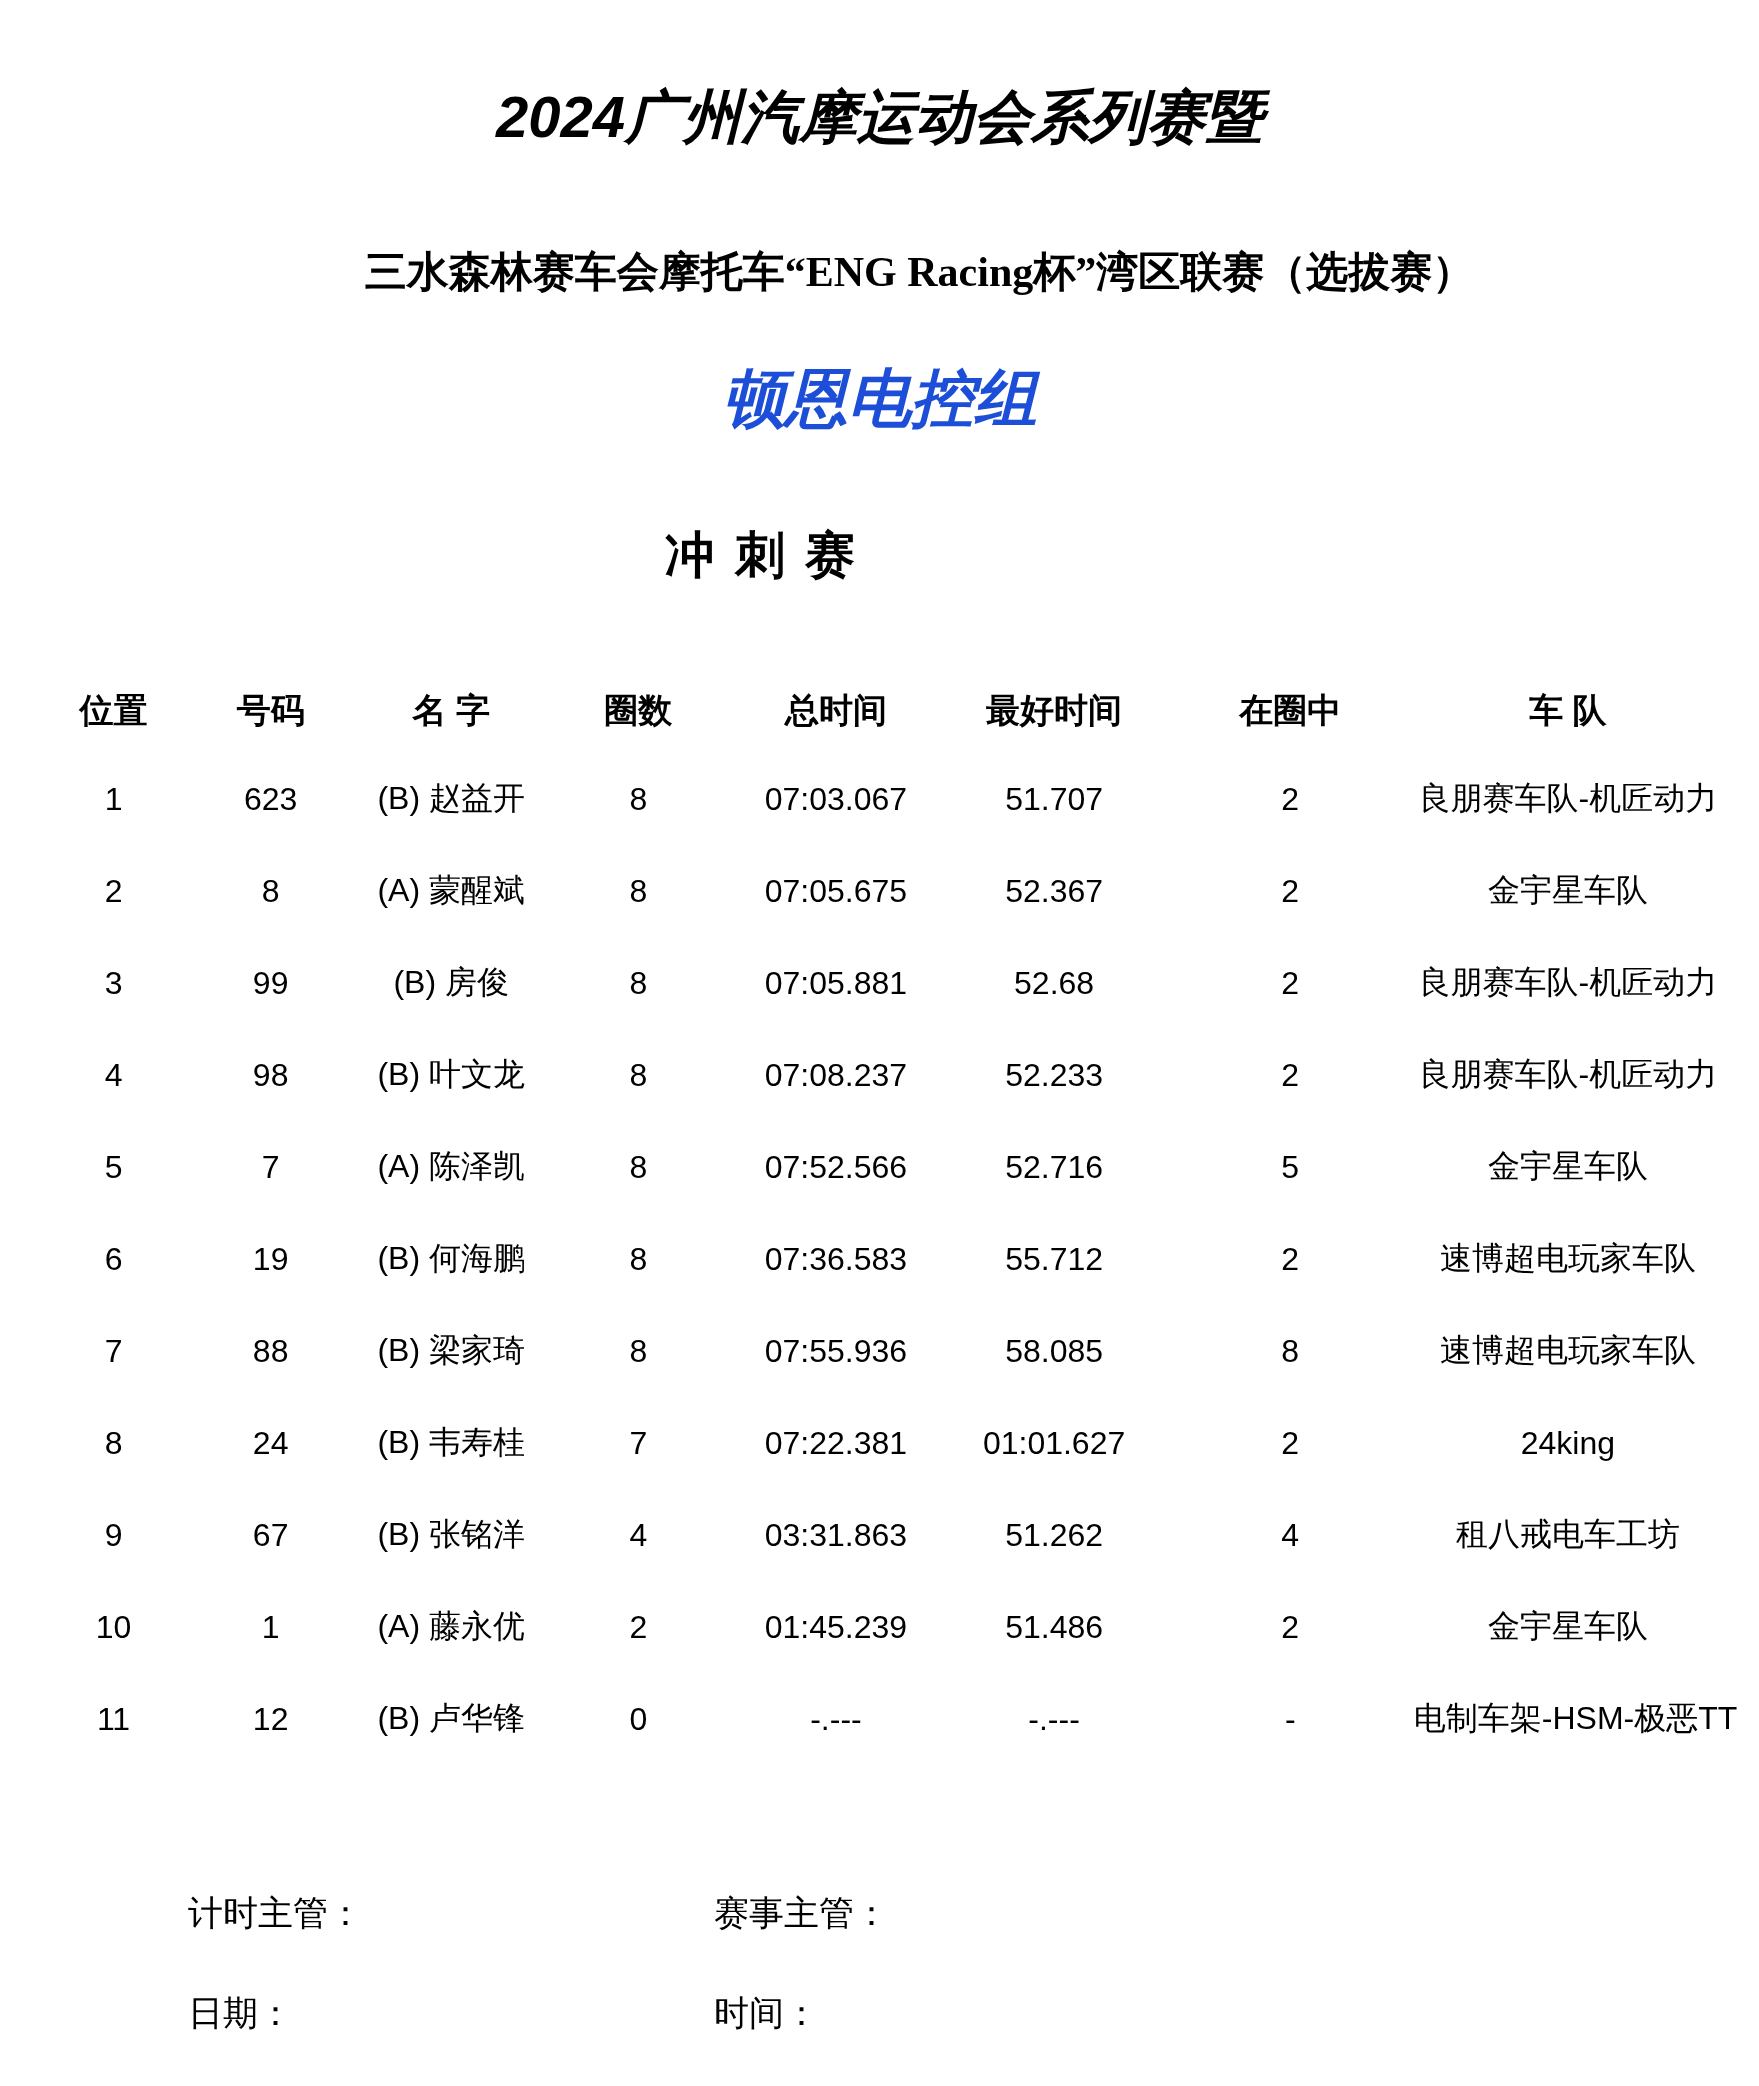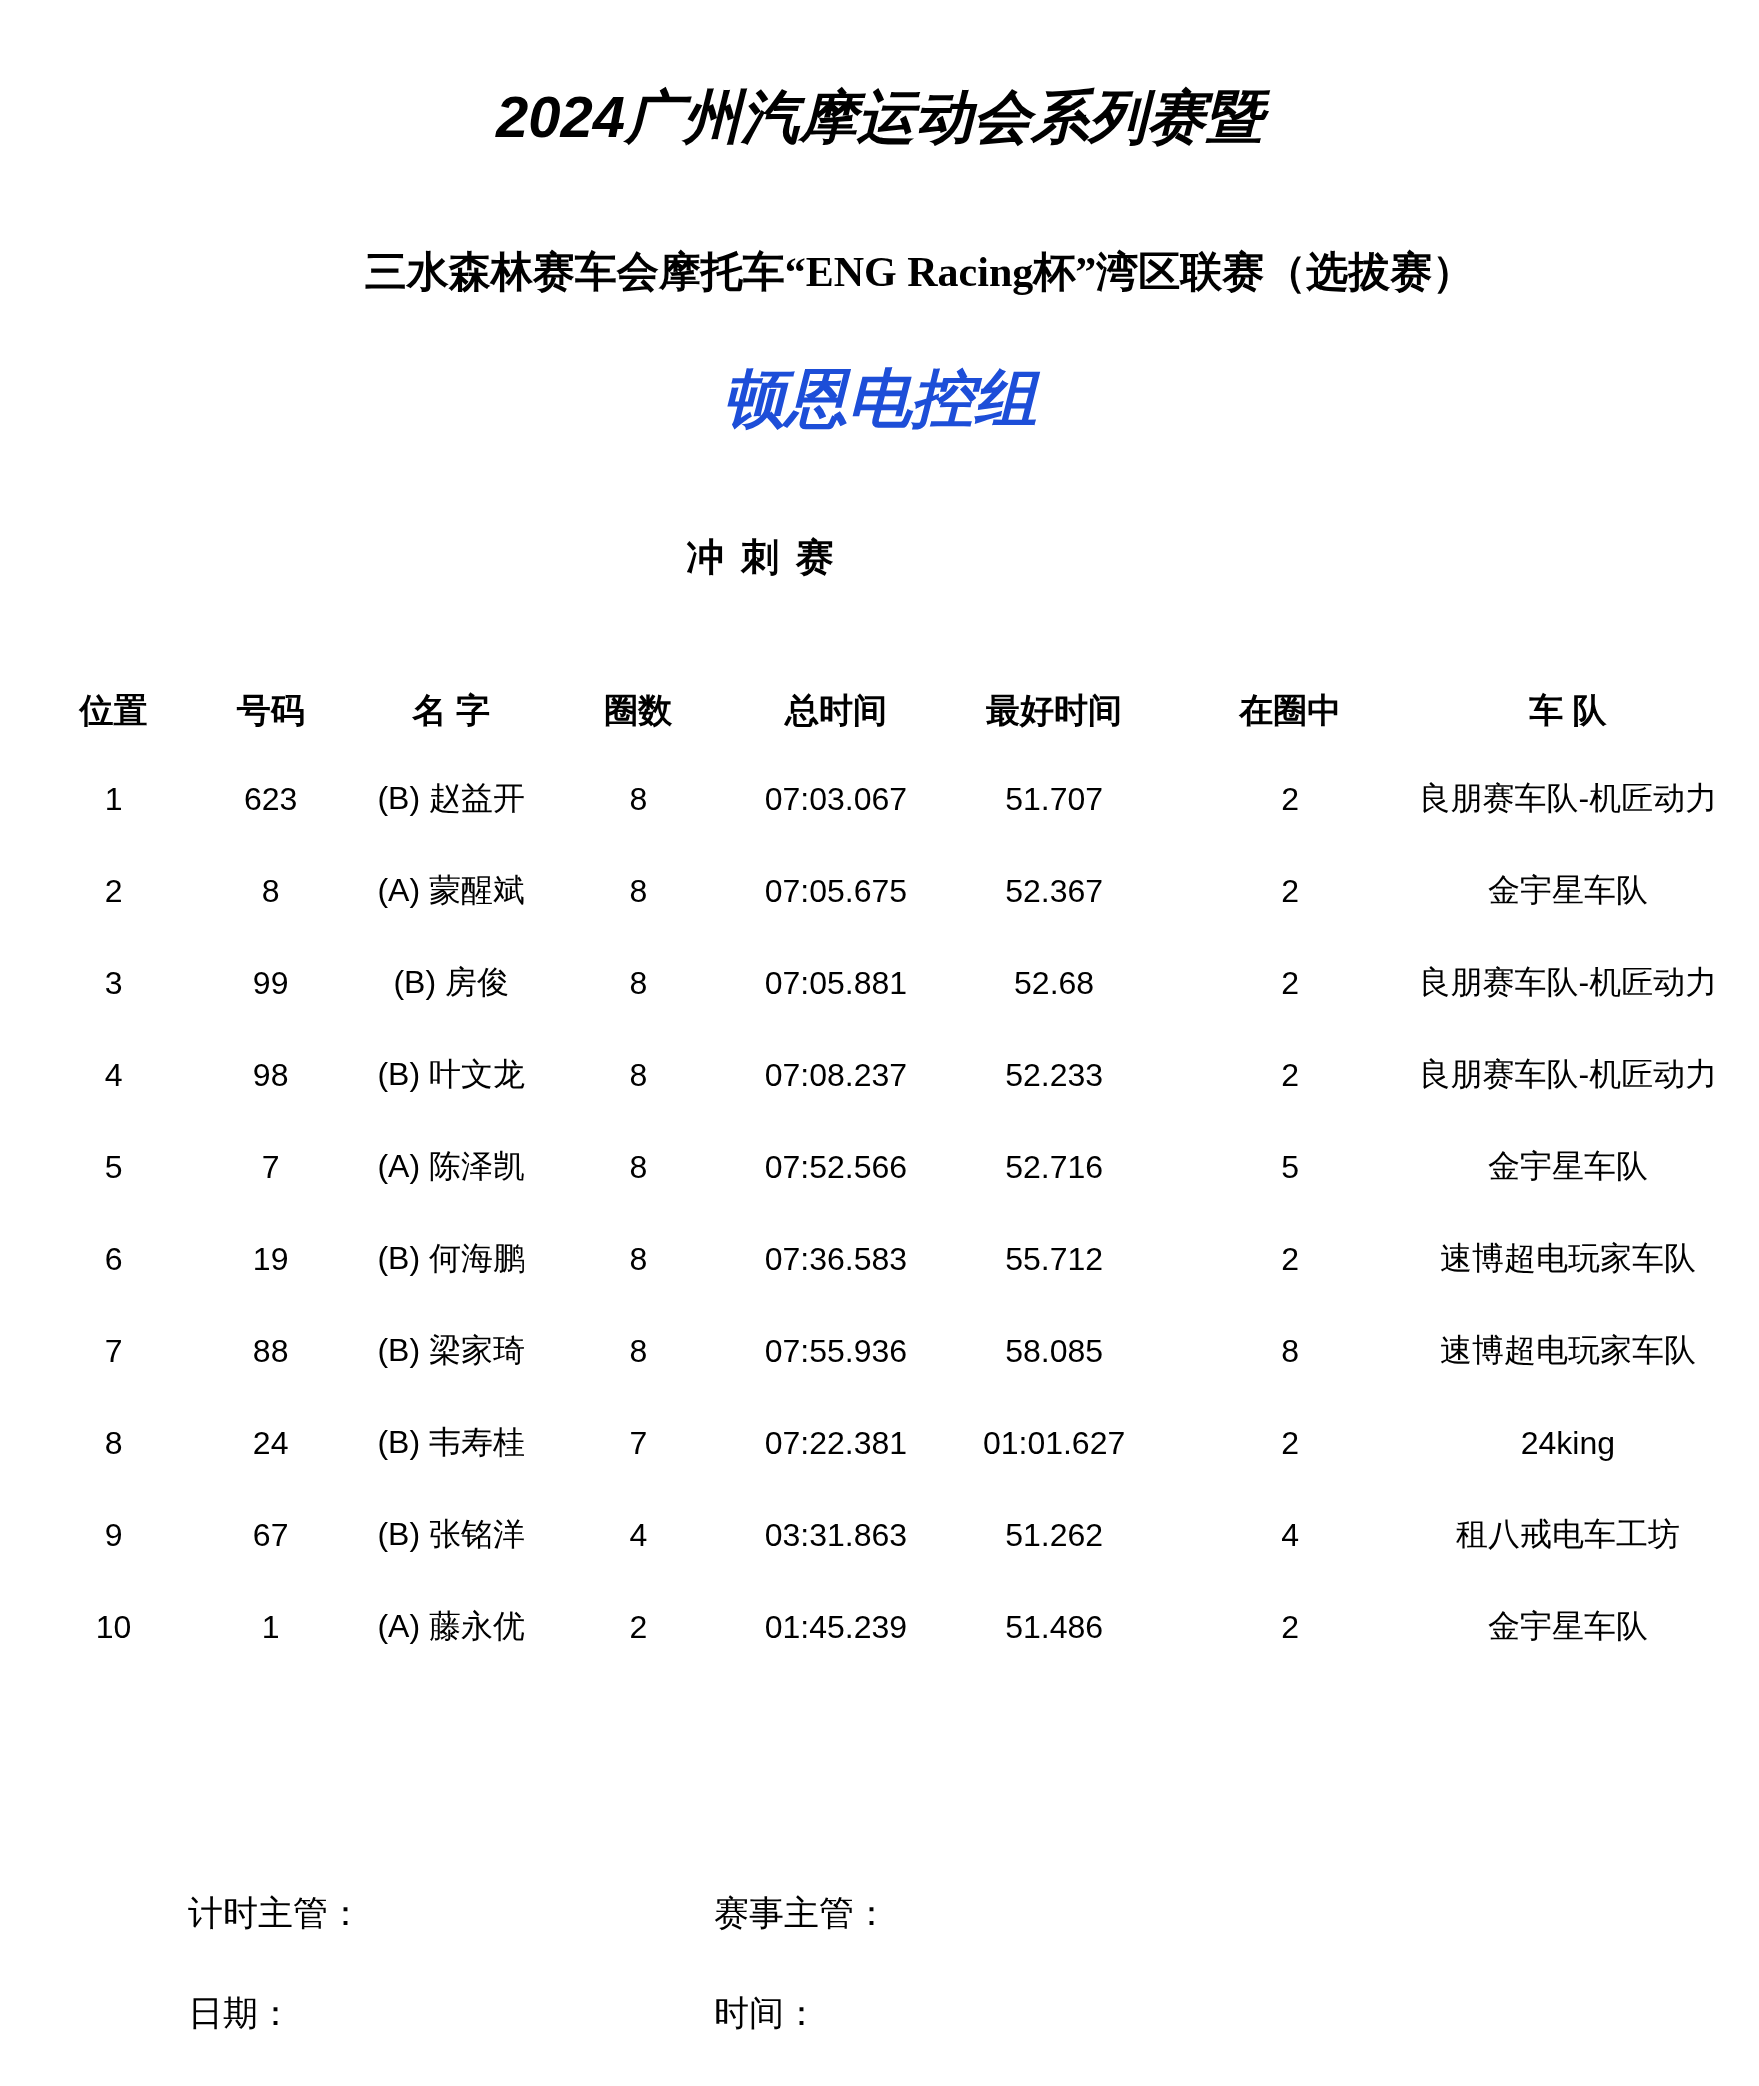--- a/index.html
+++ b/index.html
@@ -58,25 +58,24 @@
     white-space: nowrap;
   }
   .race-title {
     position: absolute;
     top: 530px;
     left: 0;
     width: 1523px;
     text-align: center;
     font-family: "Liberation Sans", "DejaVu Sans", sans-serif;
     font-weight: bold;
-    font-size: 38px;
+    font-size: 50px;
     line-height: 1.0;
     letter-spacing: 3.1px;
     white-space: nowrap;
-    margin-top: 8px;
   }
   table.results {
     position: absolute;
     top: 668px;
     left: 42px;
     width: 1680px;
     border-collapse: collapse;
     table-layout: fixed;
     border: none;
   }
@@ -254,20 +253,30 @@
         <tr>
           <td>10</td>
           <td>1</td>
           <td>(A) 藤永优</td>
           <td>2</td>
           <td>01:45.239</td>
           <td>51.486</td>
           <td>2</td>
           <td>金宇星车队</td>
         </tr>
+        <tr>
+          <td>11</td>
+          <td>12</td>
+          <td>(B) 卢华锋</td>
+          <td>0</td>
+          <td>-.---</td>
+          <td>-.---</td>
+          <td>-</td>
+          <td>电制车架-HSM-极恶TT</td>
+        </tr>
       </tbody>
   </table>
 
   <div class="footer-label footer-timing">计时主管：</div>
 
   <div class="footer-label footer-race">赛事主管：</div>
 
   <div class="footer-label footer-date">日期：</div>
 
   <div class="footer-label footer-time">时间：</div>

